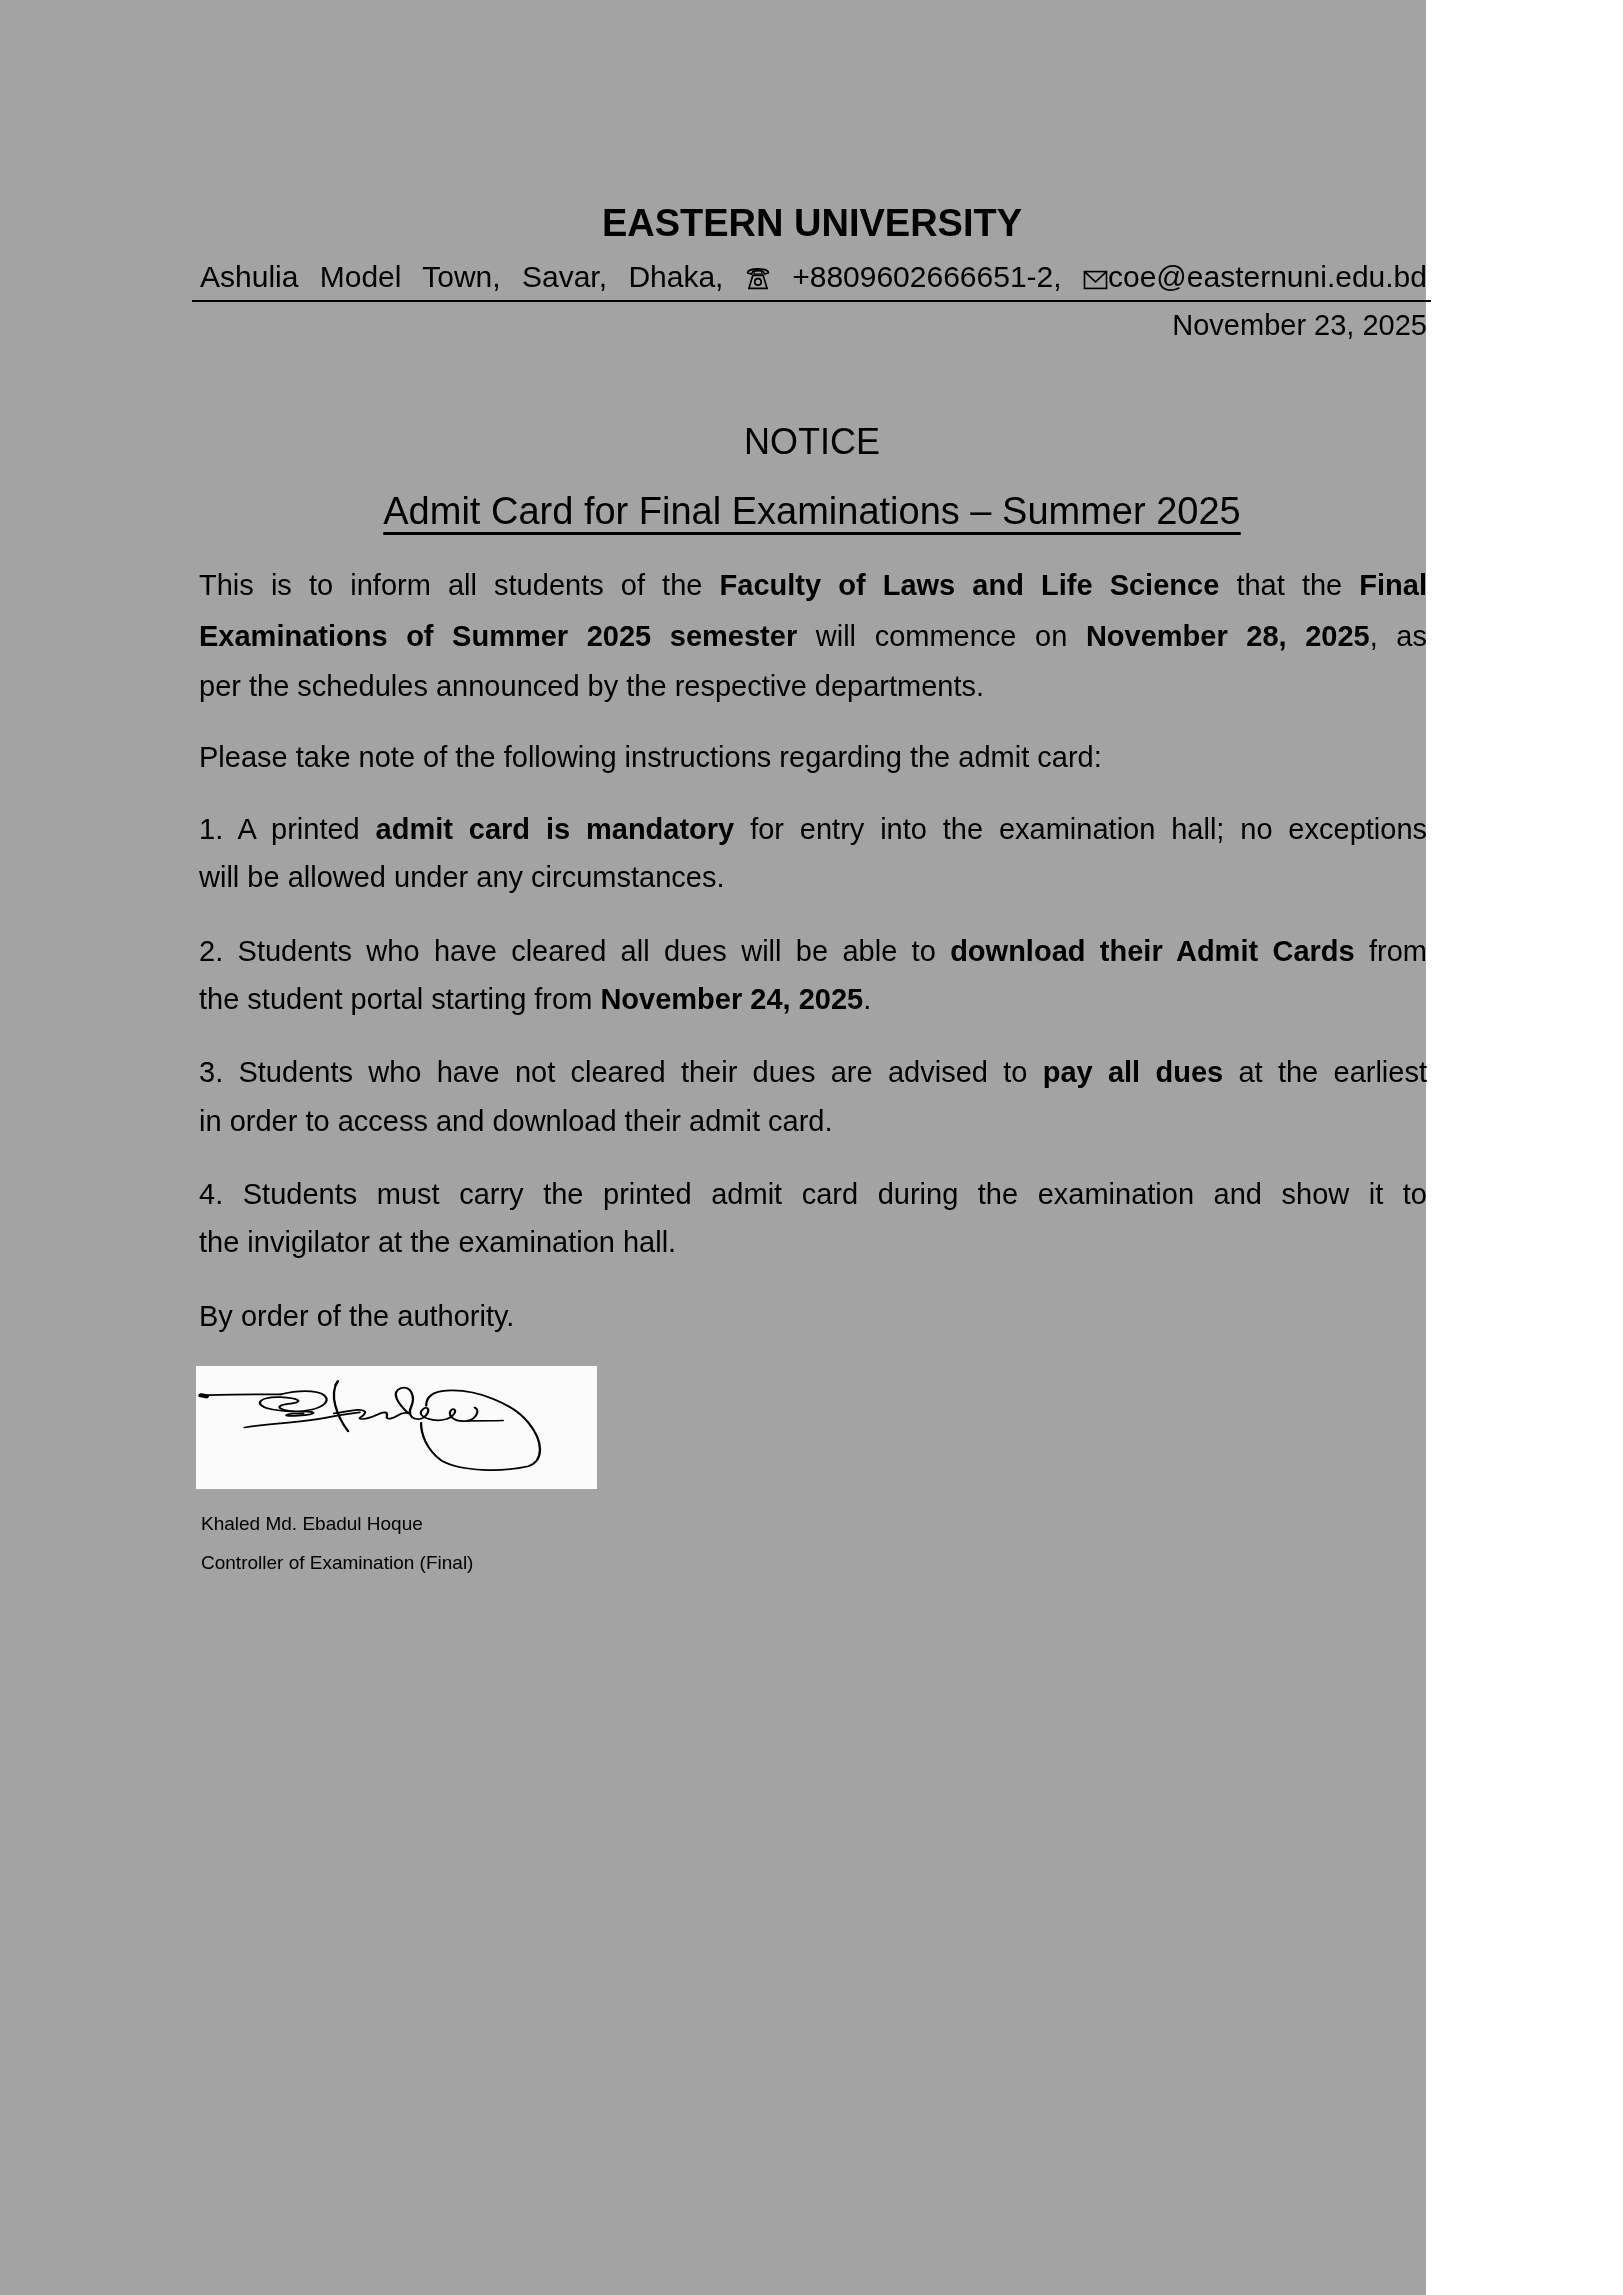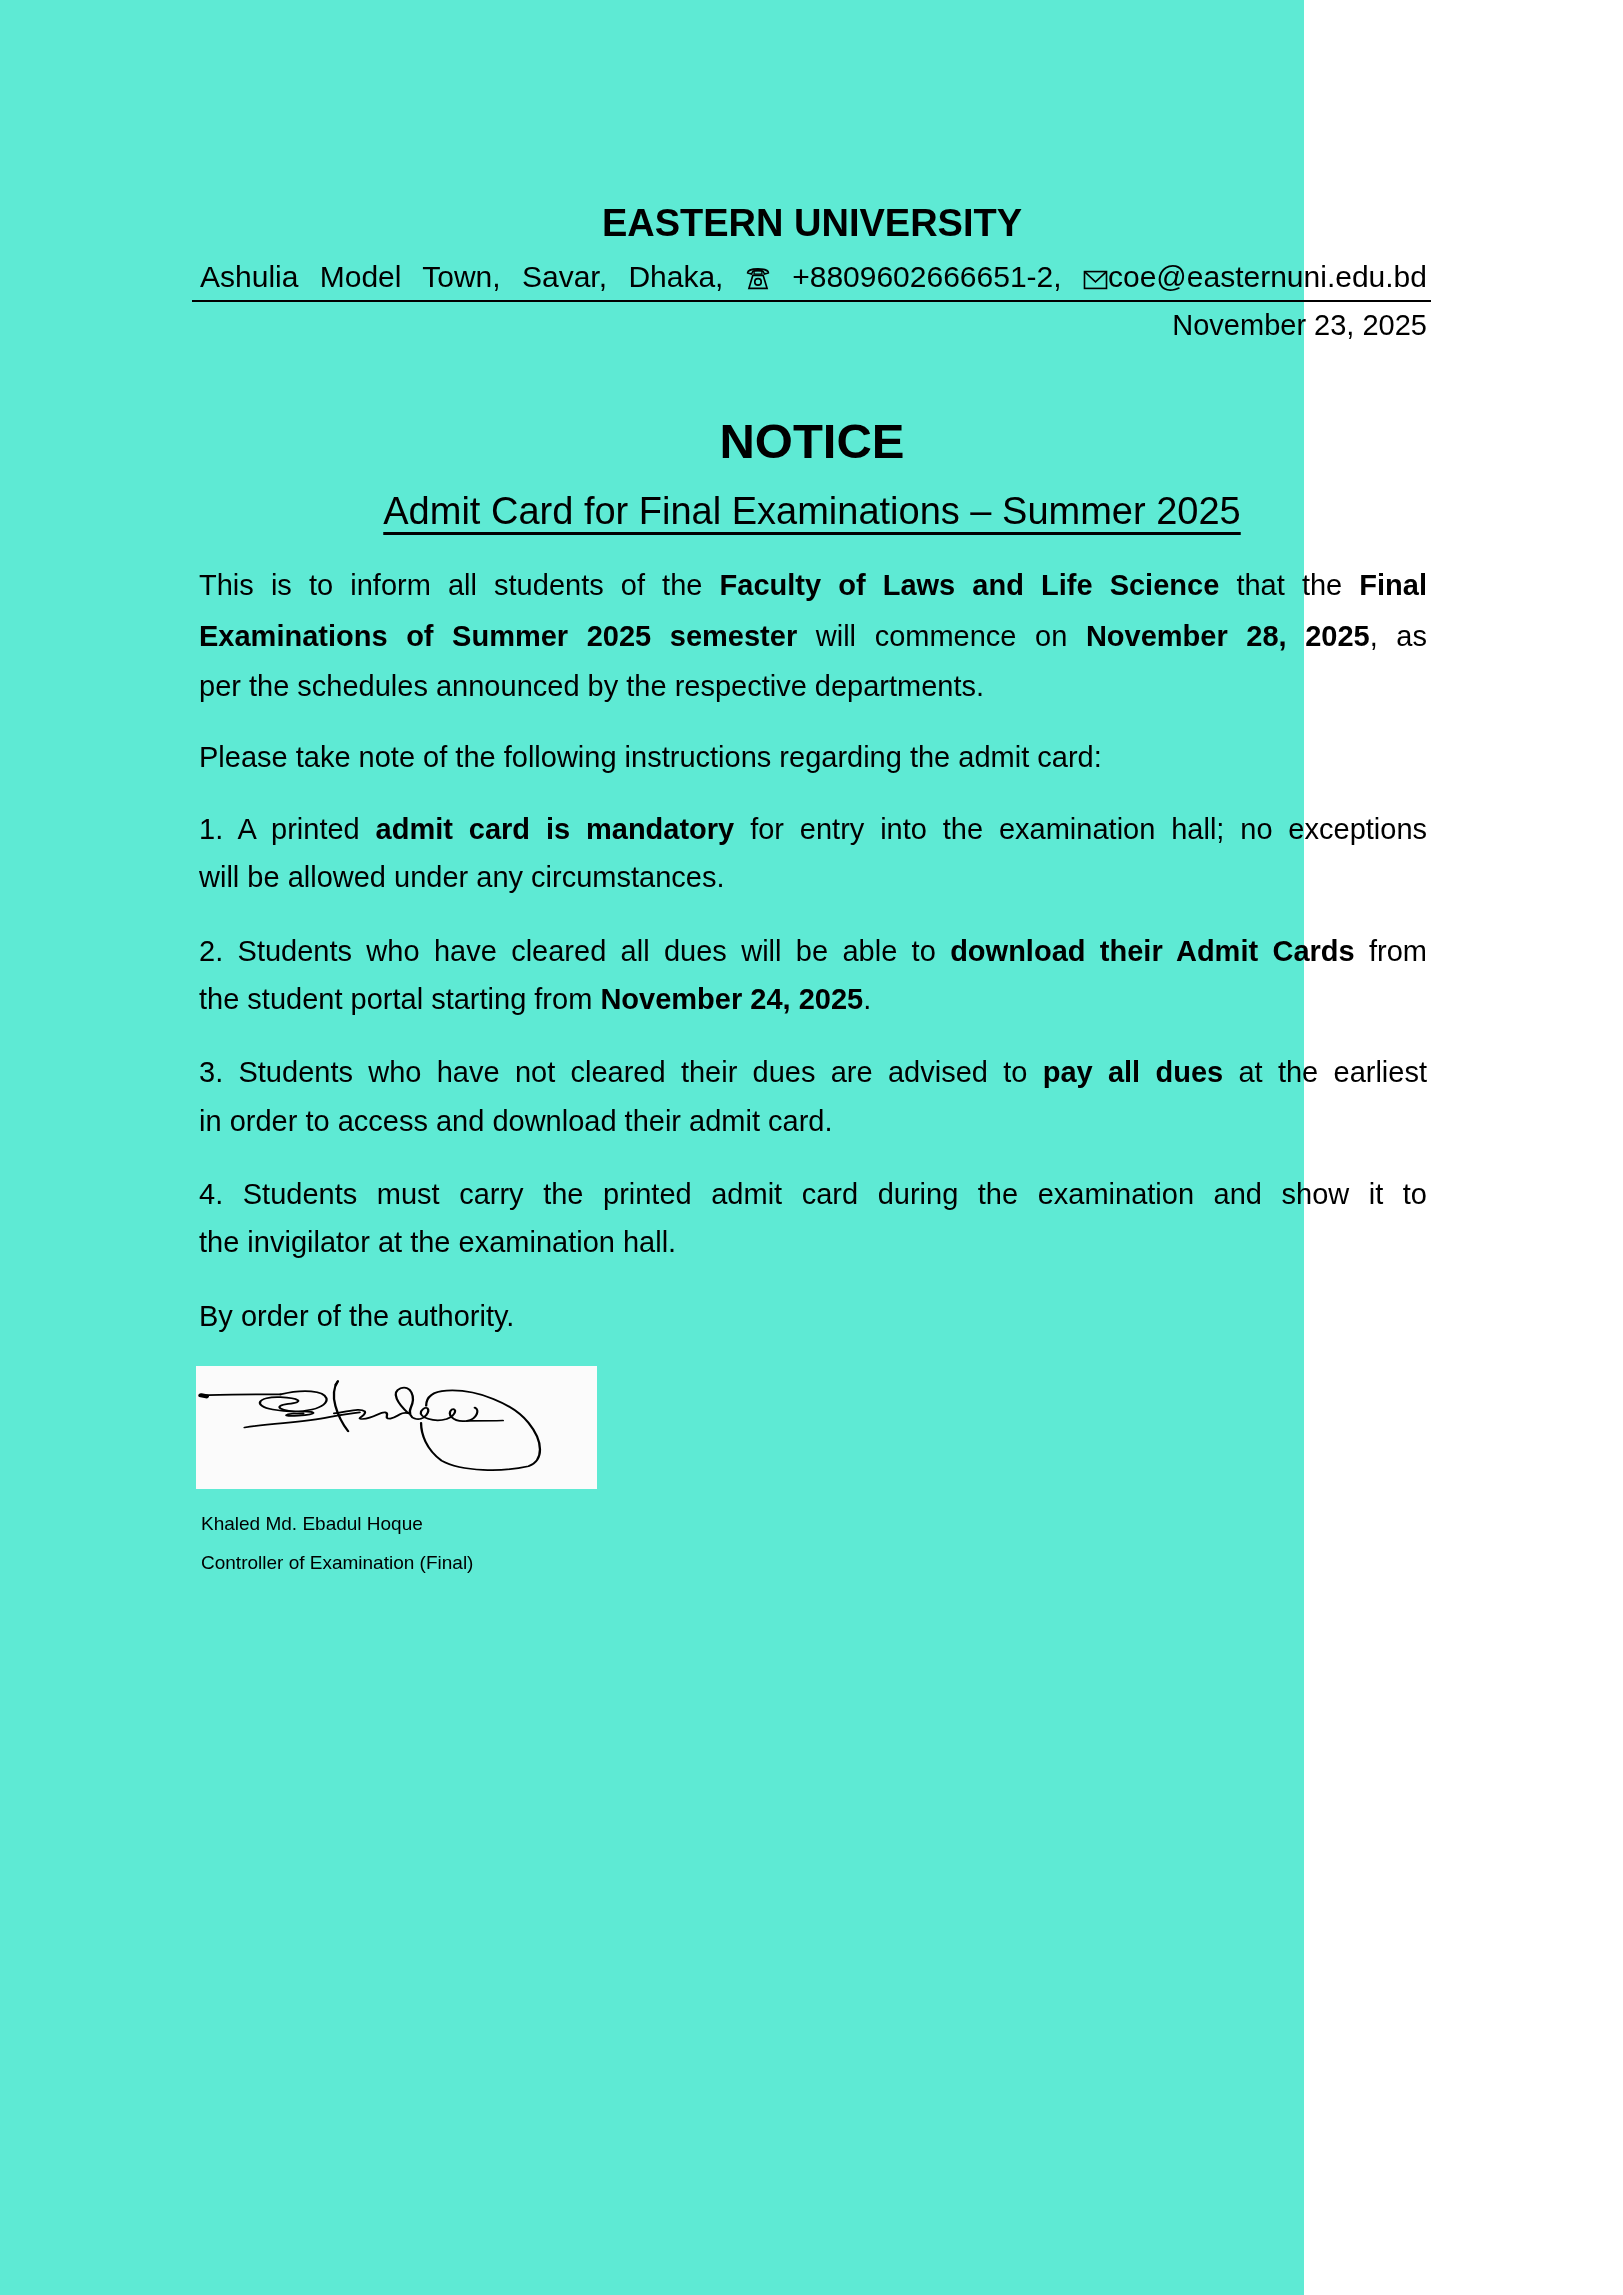--- a/index.html
+++ b/index.html
@@ -1,27 +1,27 @@
 <!DOCTYPE html>
 <html style="font-size:10.5px"><head>
 <meta charset="utf-8">
 <style>
   html, body { margin: 0; padding: 0; background: #ffffff; }
   body { width: 1624px; height: 2295px; position: relative; overflow: hidden;
          font-family: "Liberation Sans", "DejaVu Sans", sans-serif; color: #000; }
-  .page { position: absolute; left: 0; top: 0; width: 1304px; height: 2295px; background: #5eead4; }
+  .page { position: absolute; left: 0; top: 0; width: 1426px; height: 2295px; background: #a3a3a3; }
   .abs { position: absolute; white-space: nowrap; }
   .center { left: 0; width: 1624px; text-align: center; }
   .title { font-weight: bold; font-size: 38px; line-height: 43px; top: 202px; }
   .address { left: 200px; width: 1227px; font-size: 30px; line-height: 35px; top: 259px;
              text-align: justify; text-align-last: justify; }
   .icon { display: inline-block; vertical-align: -3.9px; }
   .rule { position: absolute; left: 192px; width: 1239px; top: 300px; height: 2px; background: #000; }
   .date { left: 851px; width: 576px; text-align: right; font-size: 29px; line-height: 34px; top: 308px; }
-  .notice { font-weight: bold; font-size: 49px; line-height: 45px; top: 419px; }
+  .notice { font-weight: normal; font-size: 36px; line-height: 45px; top: 419px; }
   .subtitle { font-size: 38px; line-height: 43px; top: 490px; }
   .subtitle span { text-decoration: underline; text-decoration-thickness: 2.6px; text-underline-offset: 7.9px; }
   .line { position: absolute; left: 199px; width: 1228px; font-size: 29px; line-height: 34px; white-space: nowrap; }
   .just { text-align: justify; text-align-last: justify; }
   .line b { font-weight: bold; }
   .sig { position: absolute; left: 196px; top: 1366px; width: 401px; height: 123px; background: #fbfbfb; }
   .sig svg { width: 401px; height: 123px; display: block; }
   .signame { position: absolute; left: 201px; font-size: 19px; line-height: 34px; white-space: nowrap; }
 </style>
 </head>

